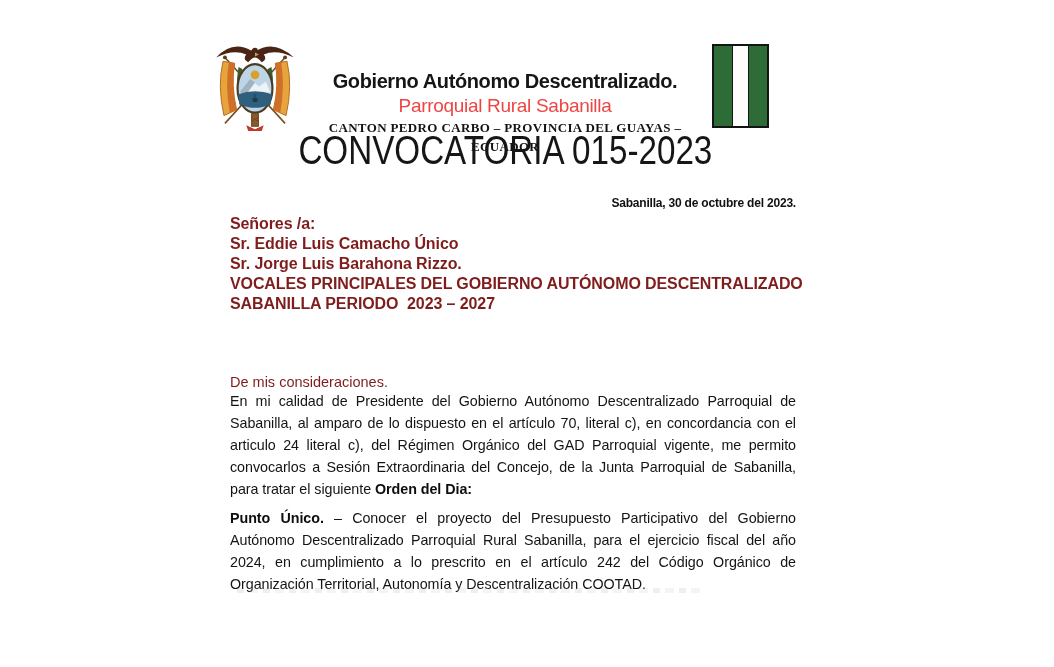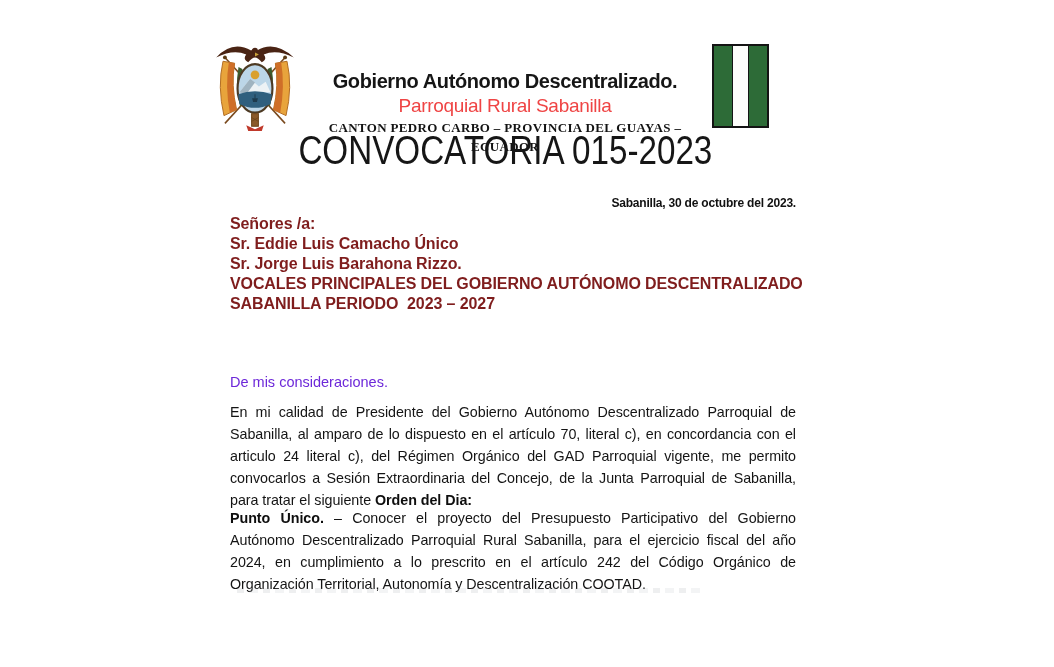--- a/index.html
+++ b/index.html
@@ -38,26 +38,26 @@
 
   
   .dateline{left:213px;top:196px;width:583px;text-align:right;
     font-size:12px;font-weight:bold;letter-spacing:-0.2px;color:#111;}
 
   .recipients{left:230px;top:214px;width:575px;line-height:20px;
     font-size:16px;font-weight:bold;letter-spacing:-0.1px;color:#7f1d1d;}
   .recipients .pre{white-space:pre-wrap;}
 
   
-  .greeting{left:230px;top:372px;width:566px;font-size:14.5px;line-height:20px;color:#6d28d9;}
+  .greeting{left:230px;top:372px;width:566px;font-size:14.5px;line-height:20px;color:#7f1d1d;}
   .para{
     left:230px;width:566px;font-size:14.3px;line-height:22px;color:#141414;
     text-align:justify;letter-spacing:-0.05px;
   }
-  .para1{top:390px;margin-top:11px;}
+  .para1{top:390px;}
   .para2{top:507px;}
   .para b{color:#0e0e0e;}
 
   
   .bleed{
     left:237px;top:588px;width:468px;height:5px;opacity:0.16;
     background:repeating-linear-gradient(90deg,#9aa0a8 0 7px,transparent 7px 12px,#b9bec4 12px 21px,transparent 21px 26px);
     filter:blur(0.7px);
   }
 </style>

